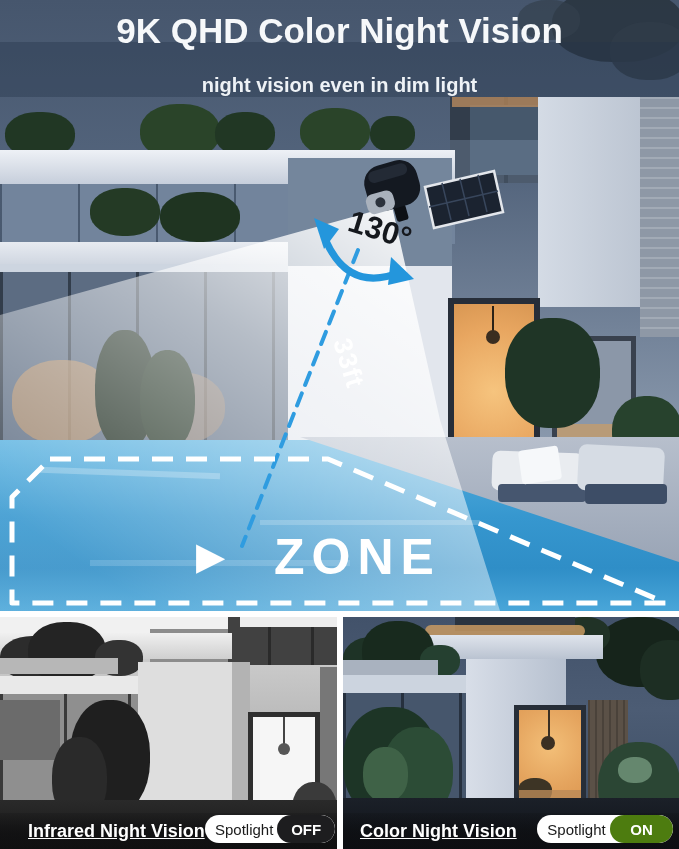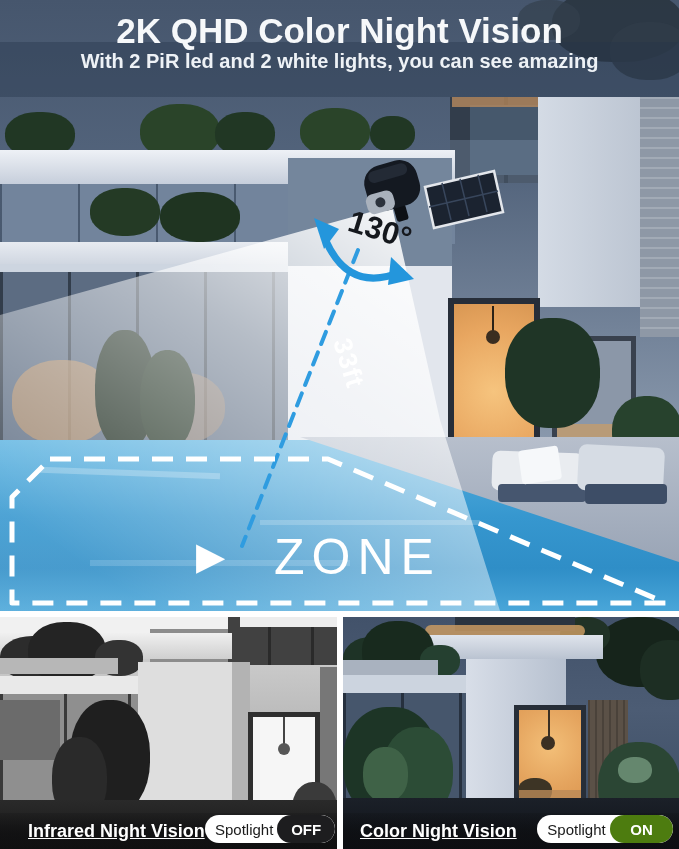--- a/index.html
+++ b/index.html
@@ -11,21 +11,21 @@
   #title{left:0;top:11px;width:679px;text-align:center;font-size:35px;font-weight:bold;
          color:#f6f8fa;letter-spacing:0px;}
   #subband{left:0;top:42px;width:679px;height:55px;background:rgba(36,52,74,.38);}
   .subline{left:0;width:679px;text-align:center;font-size:20px;color:#eef2f6;font-weight:bold;}
   #sub1{top:50px;} #sub2{top:74px;}
   
   #angleLabel{left:323px;top:212px;width:112px;height:42px;text-align:center;font-size:31px;
               font-weight:bold;color:#15181d;transform:rotate(17deg);}
   #distLabel{left:305px;top:348px;width:88px;height:30px;text-align:center;font-size:26px;
              font-weight:bold;color:#ffffff;letter-spacing:1px;transform:rotate(73deg);}
-  #zoneText{left:274px;top:528px;font-size:50px;font-weight:normal;color:#ffffff;letter-spacing:7px;}
+  #zoneText{left:274px;top:528px;font-size:50px;font-weight:bold;color:#ffffff;letter-spacing:7px;}
   #playIcon{left:196px;top:534px;font-size:38px;color:#ffffff;line-height:44px;}
   
   .caption{top:817px;height:28px;line-height:28px;font-size:18px;font-weight:bold;color:#ffffff;text-decoration:underline;}
   .pill{top:815px;height:28px;background:#ffffff;border-radius:15px;display:flex;align-items:center;overflow:hidden;}
   .pill .lbl{flex:1;text-align:center;font-size:15px;color:#1a1a1a;padding:0 4px 0 10px;}
   .pill .state{height:28px;border-radius:15px;display:flex;align-items:center;justify-content:center;
                font-size:15px;font-weight:bold;color:#ffffff;}
   .state-off{width:58px;background:#1d1d1f;}
   .state-on{width:63px;background:#4d7c0f;}
   .darkband{height:36px;top:813px;background:linear-gradient(180deg,rgba(12,12,14,.18),rgba(12,12,14,.62) 55%);}
@@ -131,22 +131,22 @@
       </g>
       <polygon points="50,459 328,459 666,603 12,603 12,497" fill="none" stroke="#ffffff" stroke-width="5" stroke-dasharray="21 13" stroke-linejoin="round"></polygon>
     </svg>
 
     <div class="a" id="angleLabel">130°</div>
     <div class="a" id="distLabel">33ft</div>
     <div class="a" id="playIcon">▶</div>
     <div class="a" id="zoneText">ZONE</div>
 
     <div class="a" id="subband"></div>
-    <div class="a" id="title">2K QHD Color Night Vision</div>
-    <div class="a subline" id="sub1">With 2 PiR led and 2 white lights, you can see amazing</div>
+    <div class="a" id="title">9K QHD Color Night Vision</div>
+    <div class="a subline" id="sub2">night vision even in dim light</div>
   </div>
 
   <div class="a" style="left:0;top:617px;width:337px;height:232px;overflow:hidden;">
     <div class="a" style="left:0;top:0;width:337px;height:232px;
          background:linear-gradient(180deg,#d6d6d6,#bdbdbd 40%,#9e9e9e 75%,#6e6e6e 100%);"></div>
     <div class="a" style="left:0;top:0;width:240px;height:16px;background:#f1f1f1;"></div>
     <div class="a" style="left:150px;top:12px;width:90px;height:40px;background:#8c8c8c;"></div>
     <div class="a" style="left:228px;top:0;width:109px;height:48px;background:#414141;
          background-image:repeating-linear-gradient(90deg,transparent 0 40px,#2a2a2a 40px 43px);"></div>
     <div class="a" style="left:240px;top:0;width:97px;height:10px;background:#ededed;"></div>

